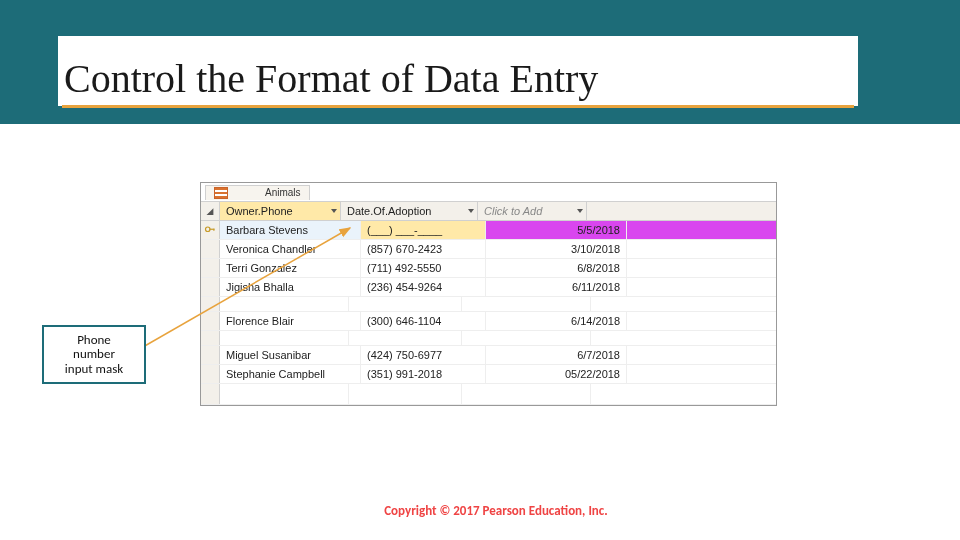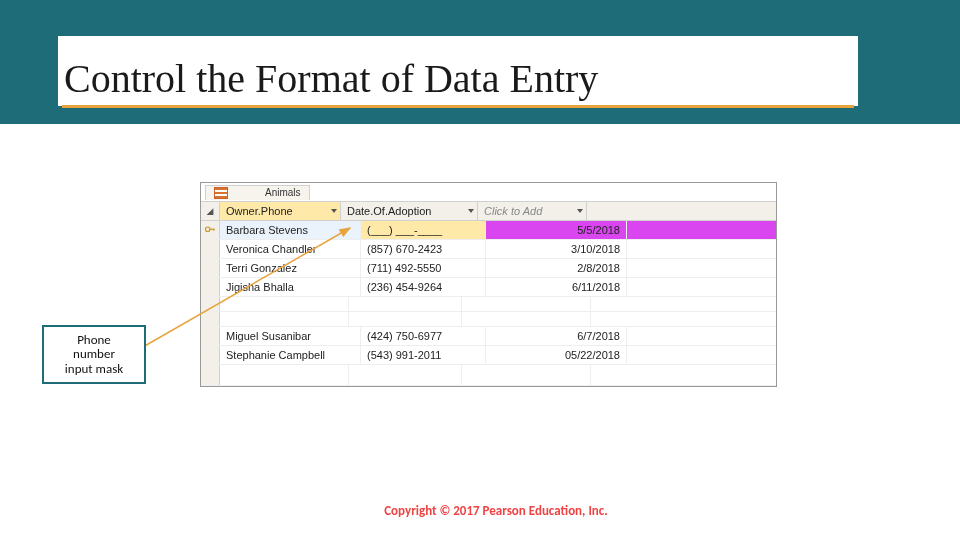--- a/index.html
+++ b/index.html
@@ -271,57 +271,66 @@
           <div class="rowsel"></div>
           <div class="cell cname">Veronica Chandler</div>
           <div class="cell cphone">(857) 670-2423</div>
           <div class="cell cdate">3/10/2018</div>
           <div class="cell cfill"></div>
         </div>
         <div class="drow">
           <div class="rowsel"></div>
           <div class="cell cname">Terri Gonzalez</div>
           <div class="cell cphone">(711) 492-5550</div>
-          <div class="cell cdate">2/8/2018</div>
+          <div class="cell cdate">6/8/2018</div>
           <div class="cell cfill"></div>
         </div>
         <div class="drow">
           <div class="rowsel"></div>
           <div class="cell cname">Jigisha Bhalla</div>
           <div class="cell cphone">(236) 454-9264</div>
           <div class="cell cdate">6/11/2018</div>
           <div class="cell cfill"></div>
         </div>
       </div>
     <div class="spacer-row">
       <div class="rowsel"></div>
         <div class="scell"></div>
         <div class="scell2"></div>
         <div class="scell3"></div>
         <div class="sfill"></div>
     </div>
+    <div id="rows-group-2">
+        <div class="drow">
+          <div class="rowsel"></div>
+          <div class="cell cname">Florence Blair</div>
+          <div class="cell cphone">(300) 646-1104</div>
+          <div class="cell cdate">6/14/2018</div>
+          <div class="cell cfill"></div>
+        </div>
+      </div>
     <div class="spacer-row">
       <div class="rowsel"></div>
         <div class="scell"></div>
         <div class="scell2"></div>
         <div class="scell3"></div>
         <div class="sfill"></div>
     </div>
     <div id="rows-group-3">
         <div class="drow">
           <div class="rowsel"></div>
           <div class="cell cname">Miguel Susanibar</div>
           <div class="cell cphone">(424) 750-6977</div>
           <div class="cell cdate">6/7/2018</div>
           <div class="cell cfill"></div>
         </div>
         <div class="drow">
           <div class="rowsel"></div>
           <div class="cell cname">Stephanie Campbell</div>
-          <div class="cell cphone">(543) 991-2011</div>
+          <div class="cell cphone">(351) 991-2018</div>
           <div class="cell cdate">05/22/2018</div>
           <div class="cell cfill"></div>
         </div>
       </div>
     <div class="spacer-row" style="height:20px">
       <div class="rowsel" style="height:20px"></div>
         <div class="scell"></div>
         <div class="scell2"></div>
         <div class="scell3"></div>
         <div class="sfill"></div>

